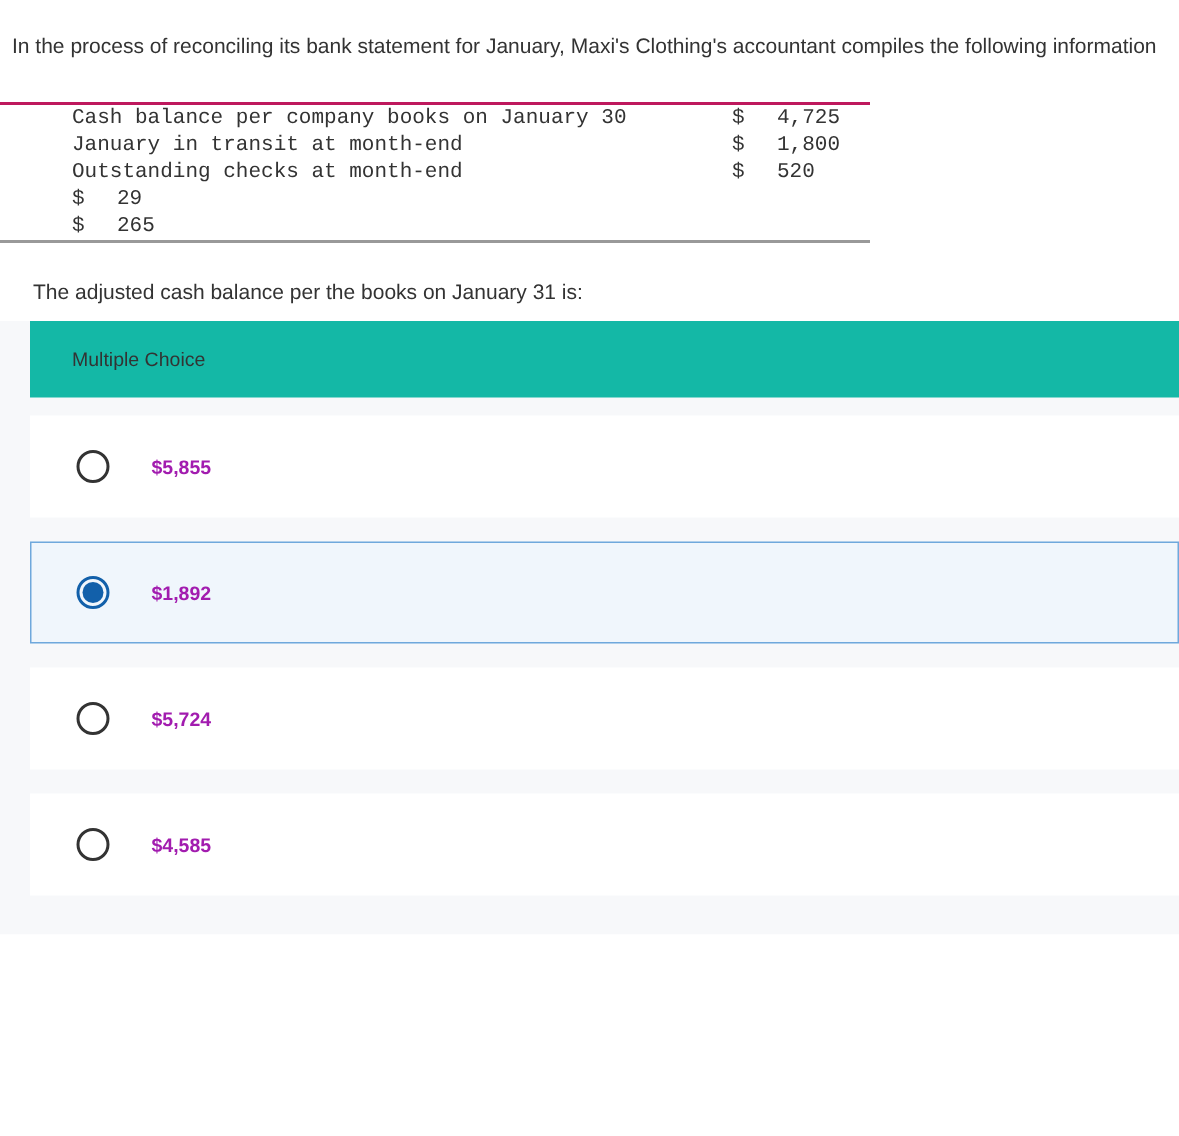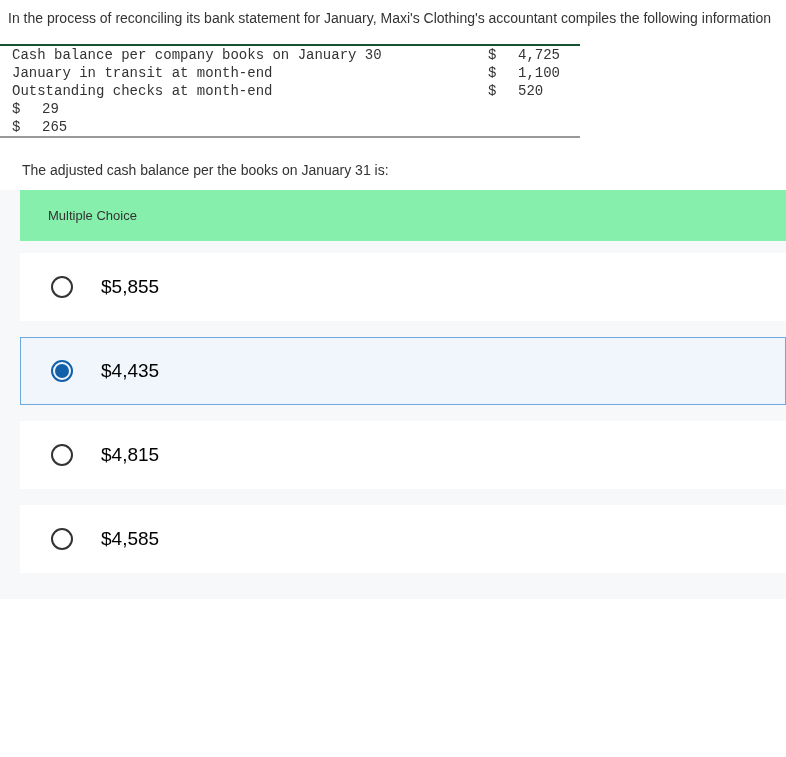--- a/index.html
+++ b/index.html
@@ -8,29 +8,30 @@
       padding: 0;
     }
     body {
       font-family: Arial, Helvetica, sans-serif;
       font-size: 14px;
       color: #333;
       background: #fff;
       width: 786px;
     }
     .header {
-      padding: 10px 8px;
+      padding: 22px 8px;
       font-size: 14px;
       color: #333;
     }
     .data-section {
       margin: 8px 0 0 0;
-      border-top: 2px solid #14532d;
+      border-top: 2px solid #be185d;
       border-bottom: 2px solid #999;
       width: 580px;
+      padding-left: 36px;
     }
     .data-row {
       display: flex;
       padding: 1px 12px;
       font-family: 'Courier New', Courier, monospace;
       font-size: 14px;
     }
     .data-label {
       flex: 1;
     }
@@ -45,21 +46,21 @@
     .prompt {
       padding: 24px 8px 12px 22px;
       font-size: 14px;
       color: #333;
     }
     .mc-container {
       background: #f7f8fa;
       padding: 0;
     }
     .mc-header {
-      background: #86efac;
+      background: #14b8a6;
       padding: 18px 28px;
       font-size: 13px;
       color: #333;
       margin-bottom: 12px;
       margin-left: 20px;
     }
     .mc-options {
       padding: 0 0 10px 20px;
     }
     .mc-option {
@@ -92,39 +93,40 @@
       width: 14px;
       height: 14px;
       background: #1260aa;
       border-radius: 50%;
       display: none;
     }
     .radio.checked .radio-dot {
       display: block;
     }
     .option-label {
-      font-size: 19px;
-      color: #000000;
+      font-size: 13px;
+      color: #a21caf;
+      font-weight: bold;
     }
   </style>
 </head>
 <body>
 
 <div class="header">In the process of reconciling its bank statement for January, Maxi's Clothing's accountant compiles the following information</div>
 
 <div class="data-section">
   <div class="data-row">
     <span class="data-label">Cash balance per company books on January 30</span>
     <span class="data-dollar">$</span>
     <span class="data-value">4,725</span>
   </div>
   <div class="data-row">
     <span class="data-label">January in transit at month-end</span>
     <span class="data-dollar">$</span>
-    <span class="data-value">1,100</span>
+    <span class="data-value">1,800</span>
   </div>
   <div class="data-row">
     <span class="data-label">Outstanding checks at month-end</span>
     <span class="data-dollar">$</span>
     <span class="data-value">520</span>
   </div>
   <div class="data-row">
     <span class="data-dollar">$</span>
     <span class="data-value">29</span>
   </div>
@@ -143,26 +145,26 @@
     <div class="mc-option">
       <div class="radio"></div>
       <span class="option-label">$5,855</span>
     </div>
 
 
     <div class="mc-option selected">
       <div class="radio checked">
           <div class="radio-dot"></div>
         </div>
-      <span class="option-label">$4,435</span>
+      <span class="option-label">$1,892</span>
     </div>
 
     <div class="mc-option">
       <div class="radio"></div>
-      <span class="option-label">$4,815</span>
+      <span class="option-label">$5,724</span>
     </div>
 
     <div class="mc-option">
       <div class="radio"></div>
       <span class="option-label">$4,585</span>
     </div>
 
   </div>
 </div>
 

